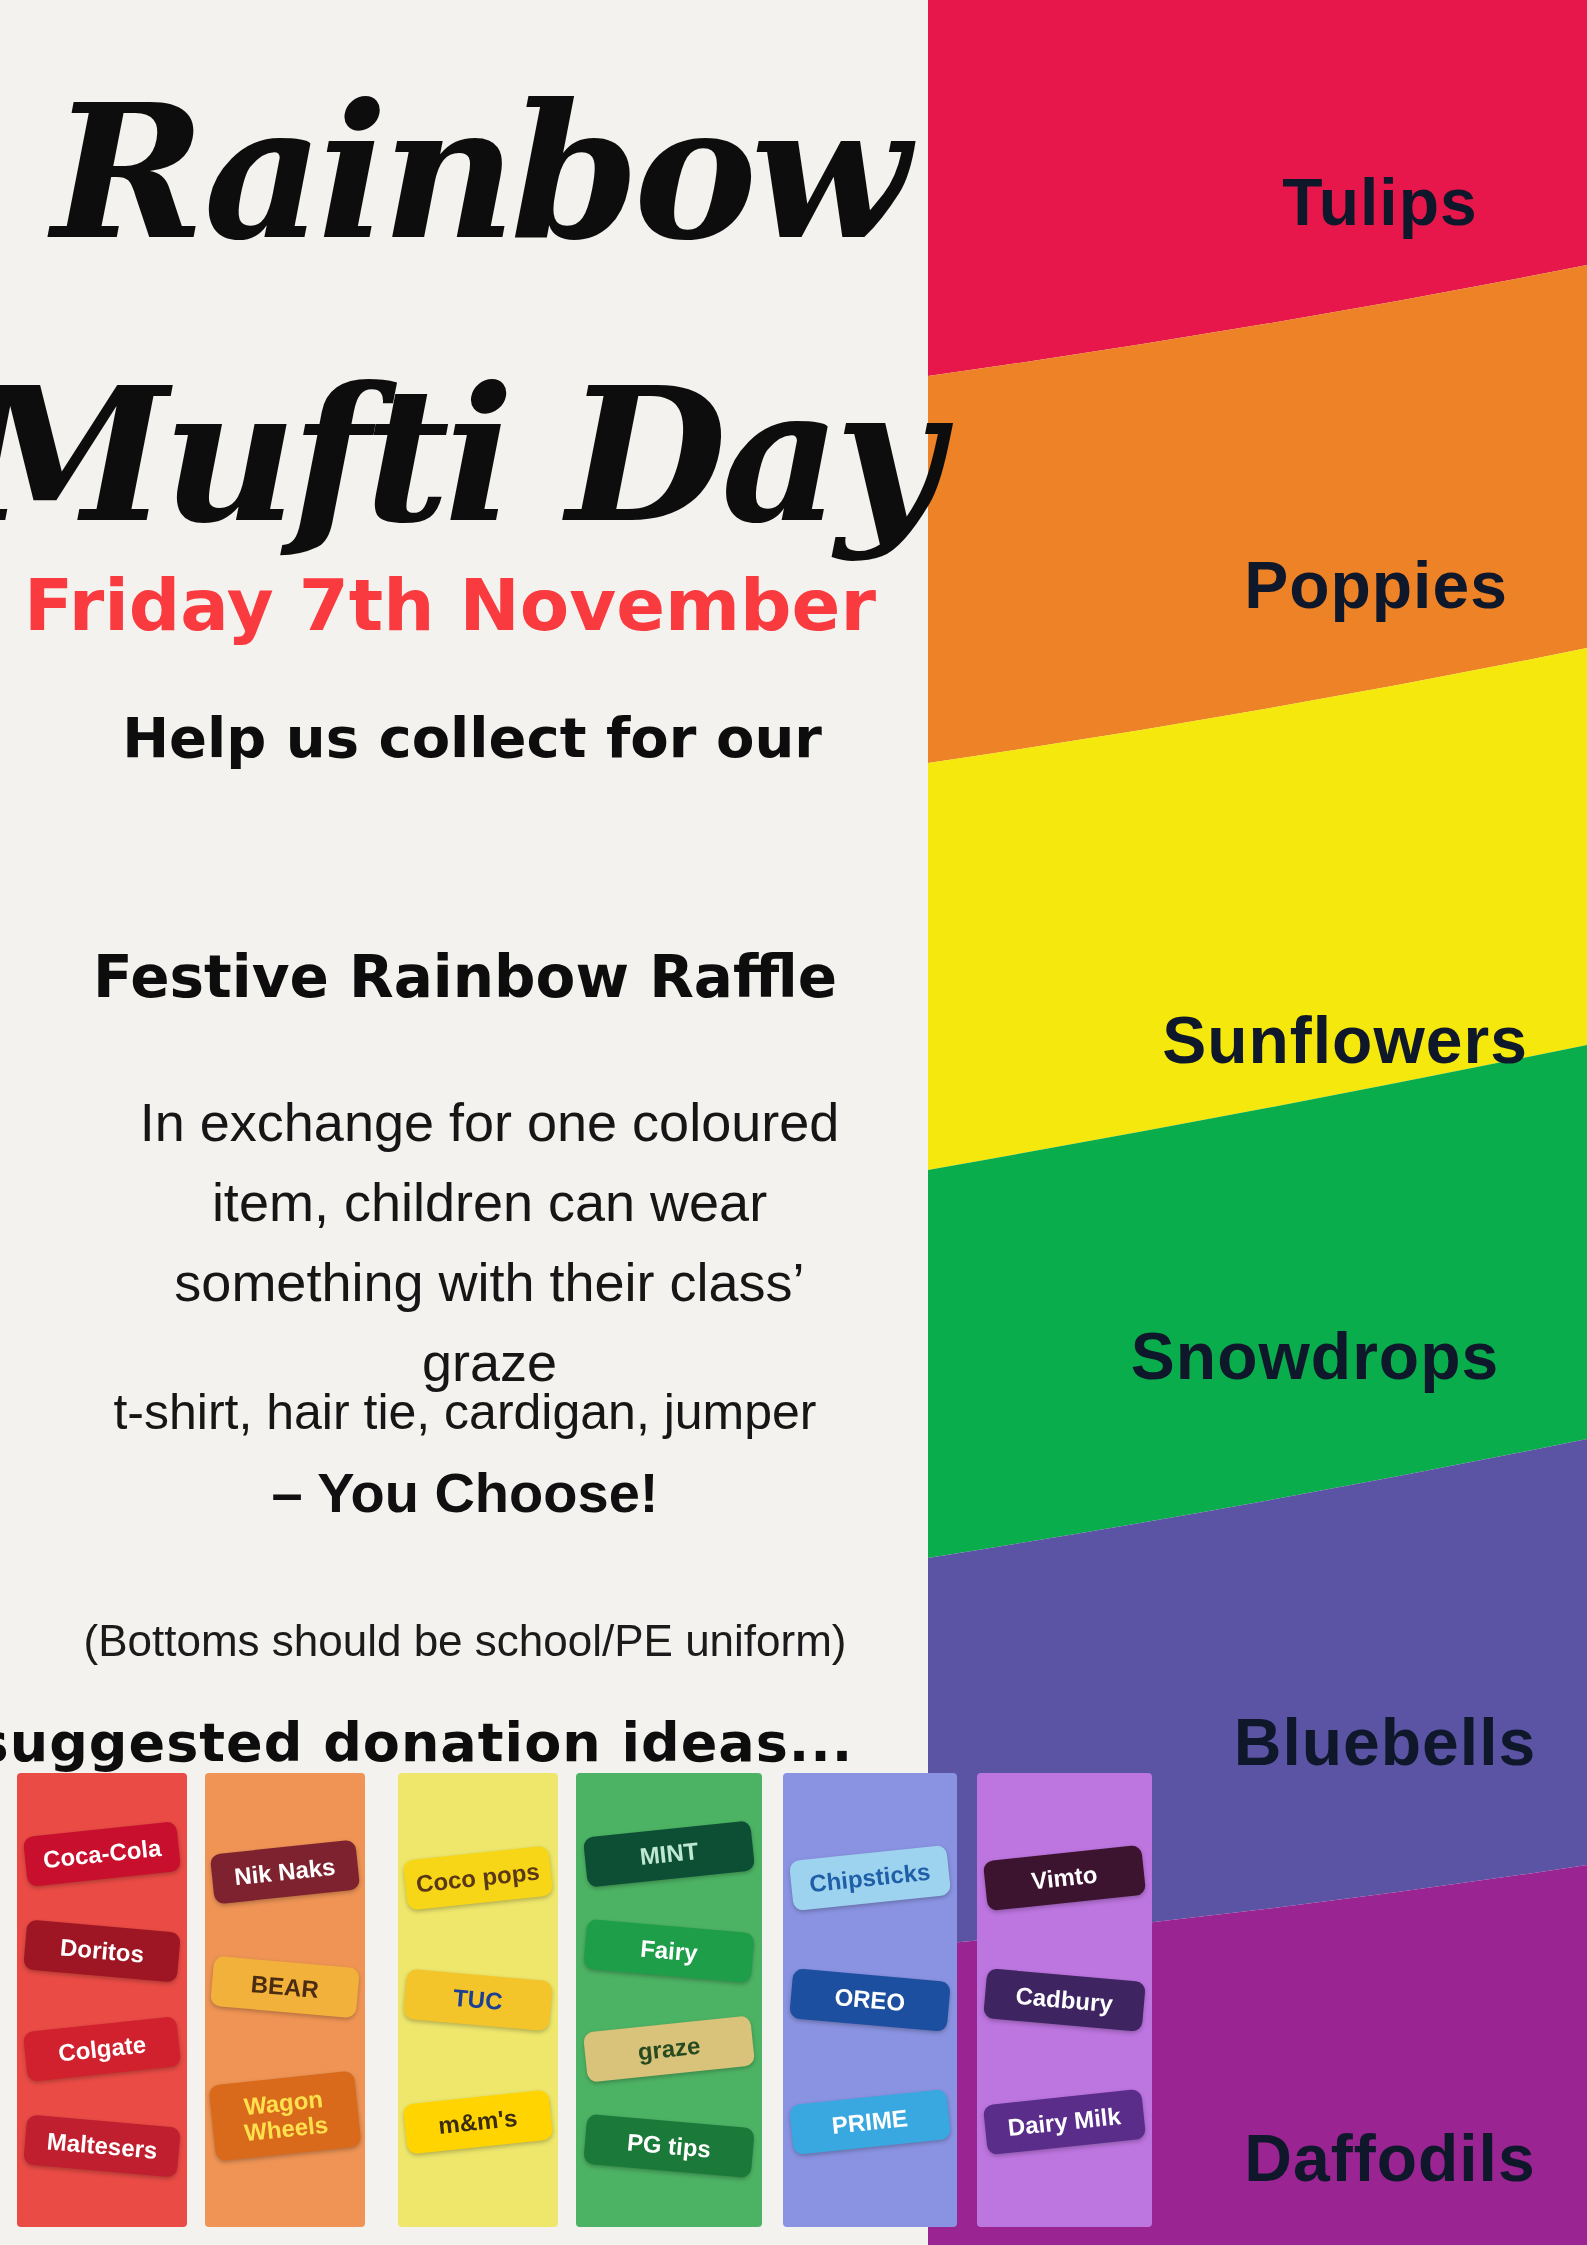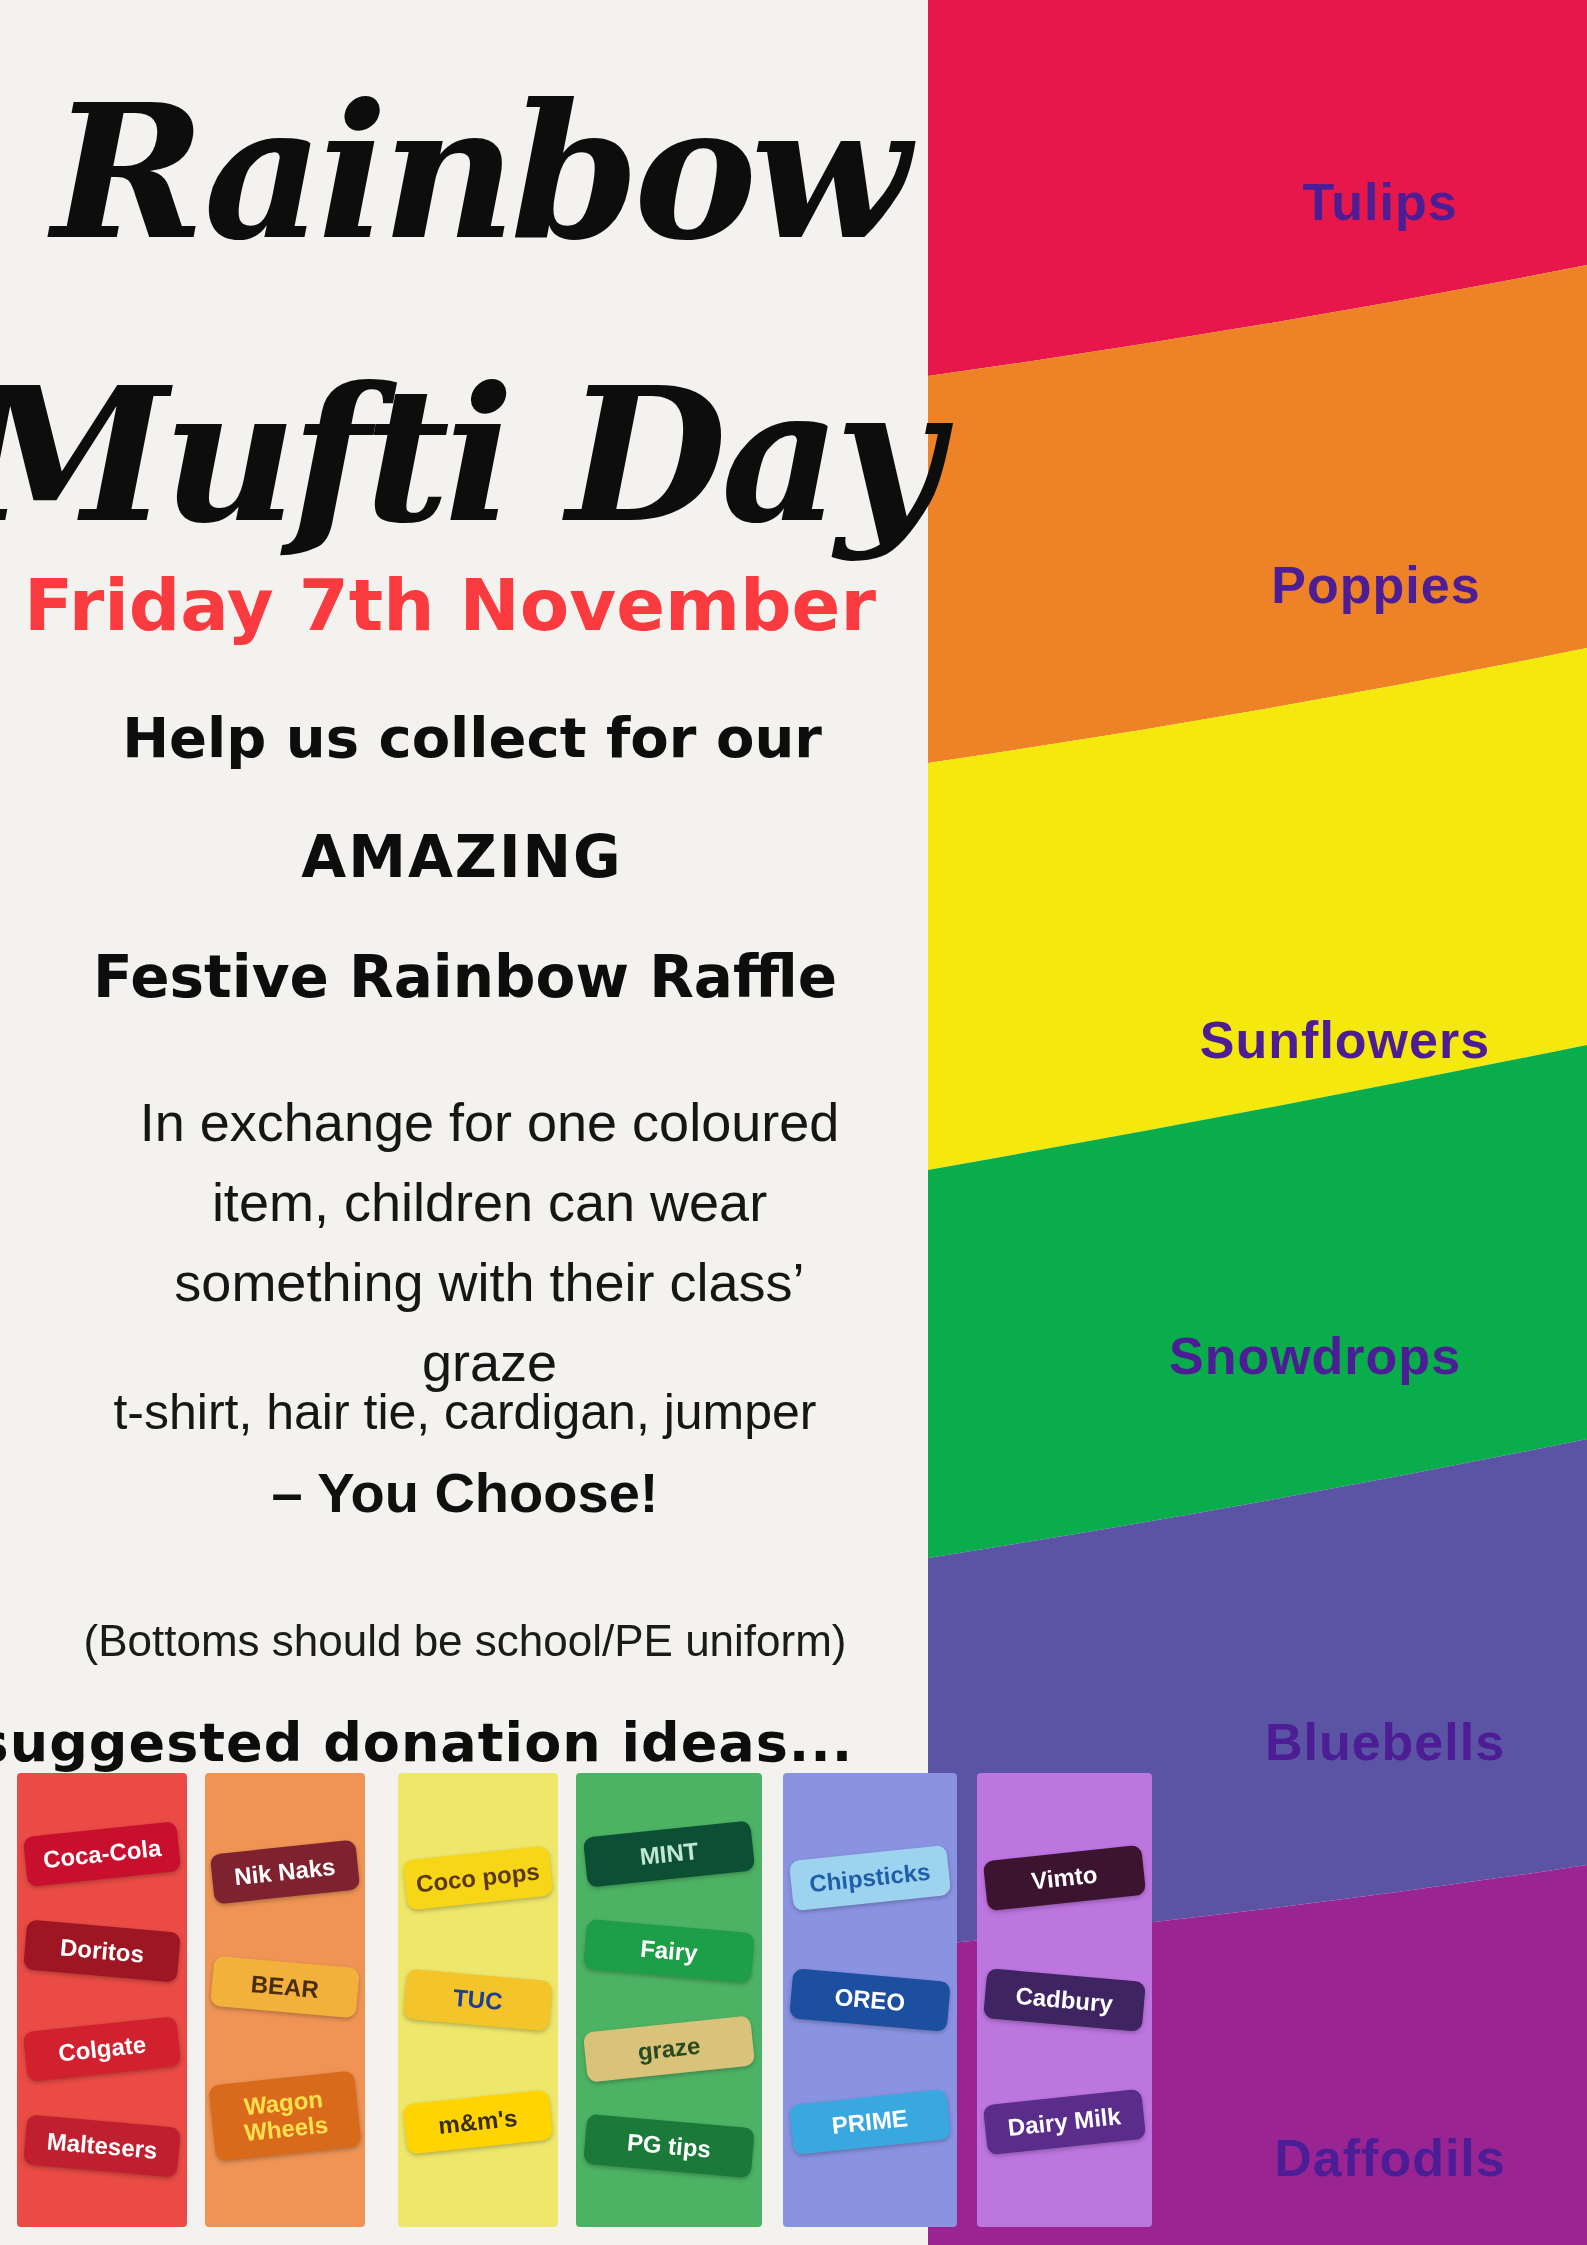--- a/index.html
+++ b/index.html
@@ -4,22 +4,22 @@
 <style>
   html,body { margin:0; padding:0; background:#888; }
   .poster {
     position:relative; width:1587px; height:2245px; overflow:hidden;
     font-family:"Liberation Sans",sans-serif; color:#101010;
   }
   
   .rainbow-svg { position:absolute; left:928px; top:0; width:659px; height:2245px; }
   .band-label {
     position:absolute; transform:translate(-50%,-50%);
-    font-family:"Liberation Sans",sans-serif; font-weight:700; font-size:52px;
-    letter-spacing:1px; color:#4c1d95; white-space:nowrap;
+    font-family:"Liberation Sans",sans-serif; font-weight:700; font-size:66px;
+    letter-spacing:1px; color:#0f172a; white-space:nowrap;
   }
   .bl-0 { left:1380px; top:202px; }
   .bl-1 { left:1376px; top:585px; }
   .bl-2 { left:1345px; top:1040px; }
   .bl-3 { left:1315px; top:1356px; }
   .bl-4 { left:1385px; top:1742px; }
   .bl-5 { left:1390px; top:2158px; }
   
   .center-text { position:absolute; transform:translate(-50%,-50%); white-space:nowrap; }
   .title-line {
@@ -83,21 +83,20 @@
   <div class="band-label bl-3">Snowdrops</div>
   <div class="band-label bl-4">Bluebells</div>
   <div class="band-label bl-5">Daffodils</div>
 
   <div id="title1" class="center-text title-line">Rainbow</div>
   <div id="title2" class="center-text title-line">Mufti Day</div>
 
   <div id="date-line" class="center-text" style="color: rgb(249, 58, 62);">Friday 7th November</div>
 
   <div id="help1" class="center-text hand">Help us collect for our</div>
-  <div id="help2" class="center-text hand">AMAZING</div>
   <div id="help3" class="center-text hand">Festive Rainbow Raffle</div>
 
   <div class="body-block">
     <div>In exchange for one coloured</div>
     <div>item, children can wear</div>
     <div>something with their class’</div>
     <div>graze</div>
   </div>
 
   <div id="outfit-line" class="center-text">t-shirt, hair tie, cardigan, jumper</div>

